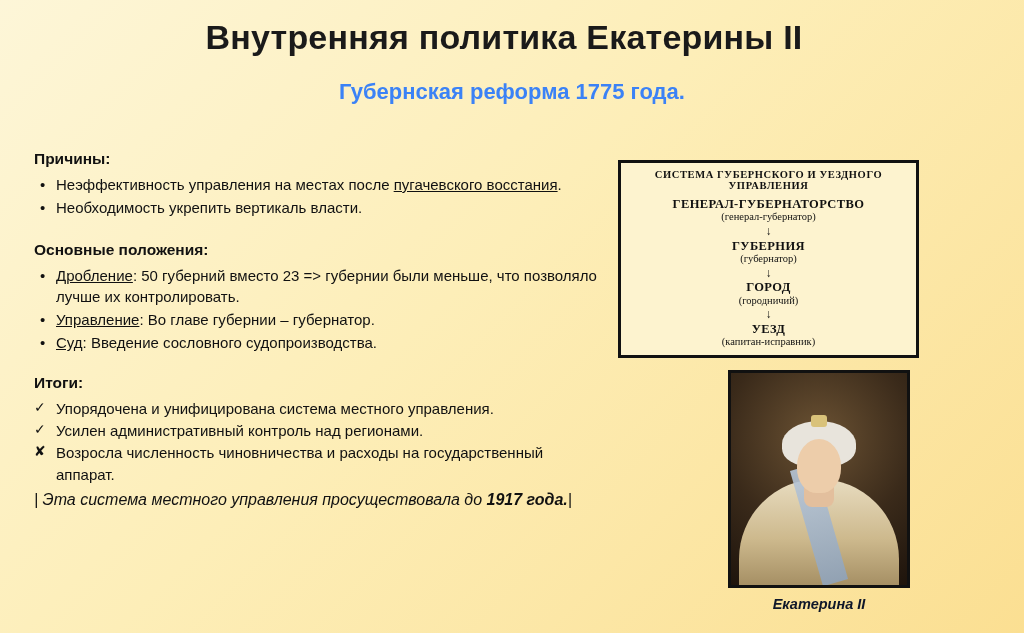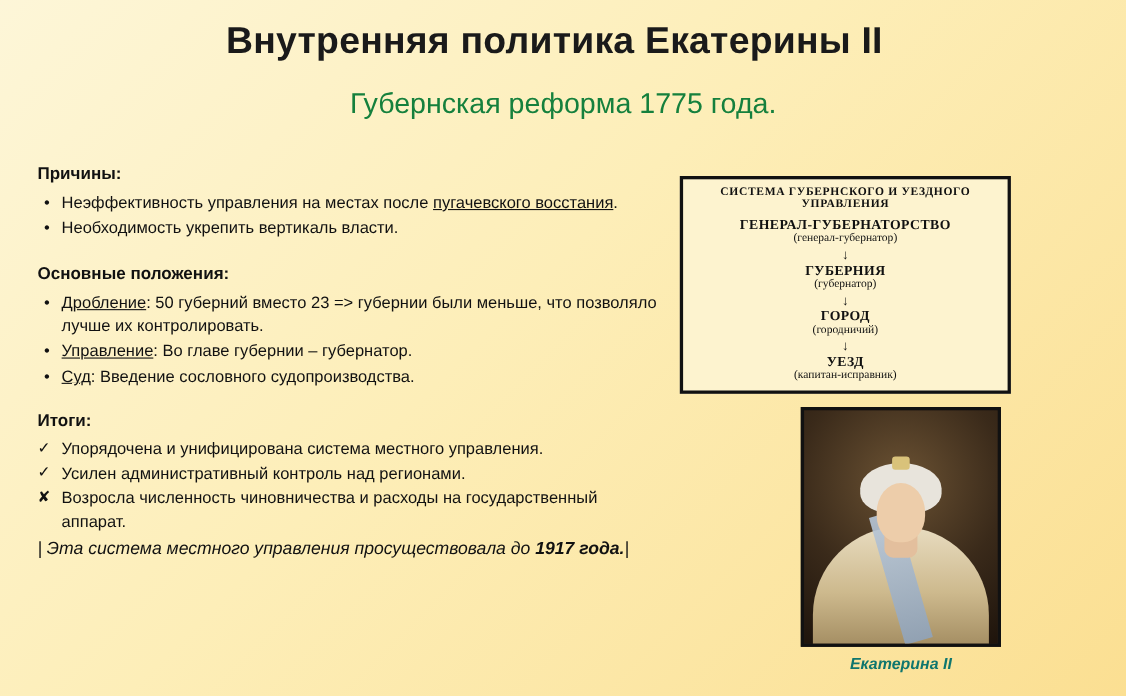--- a/index.html
+++ b/index.html
@@ -21,23 +21,23 @@
   .title {
     text-align: center;
     font-size: 34px;
     font-weight: bold;
     color: #1a1a1a;
     margin: 18px 16px 0 0;
     letter-spacing: 0.2px;
   }
   .subtitle {
     text-align: center;
-    font-size: 26px;
-    font-weight: normal;
-    color: #15803d;
+    font-size: 22px;
+    font-weight: bold;
+    color: #3b82f6;
     margin: 22px 0 0 0;
   }
   .content {
     position: absolute;
     top: 150px;
     left: 34px;
     width: 570px;
   }
   .section-head {
     font-size: 15.5px;
@@ -222,21 +222,21 @@
     width: 16px;
     height: 12px;
     background: #d9c27a;
     border-radius: 3px;
   }
   .portrait-caption {
     text-align: center;
     font-size: 14.5px;
     font-style: italic;
     font-weight: bold;
-    color: #0f766e;
+    color: #0f172a;
     margin-top: 8px;
   }
 </style>
 </head>
 <body>
 
 <div class="slide">
 
   <h1 class="title">Внутренняя политика Екатерины II</h1>
   <h2 class="subtitle">Губернская реформа 1775 года.</h2>

